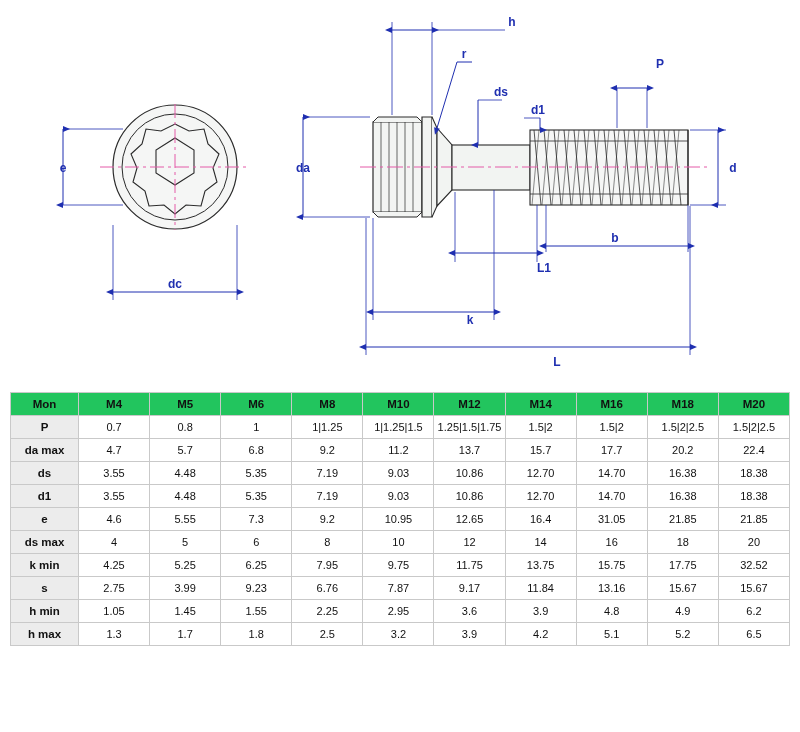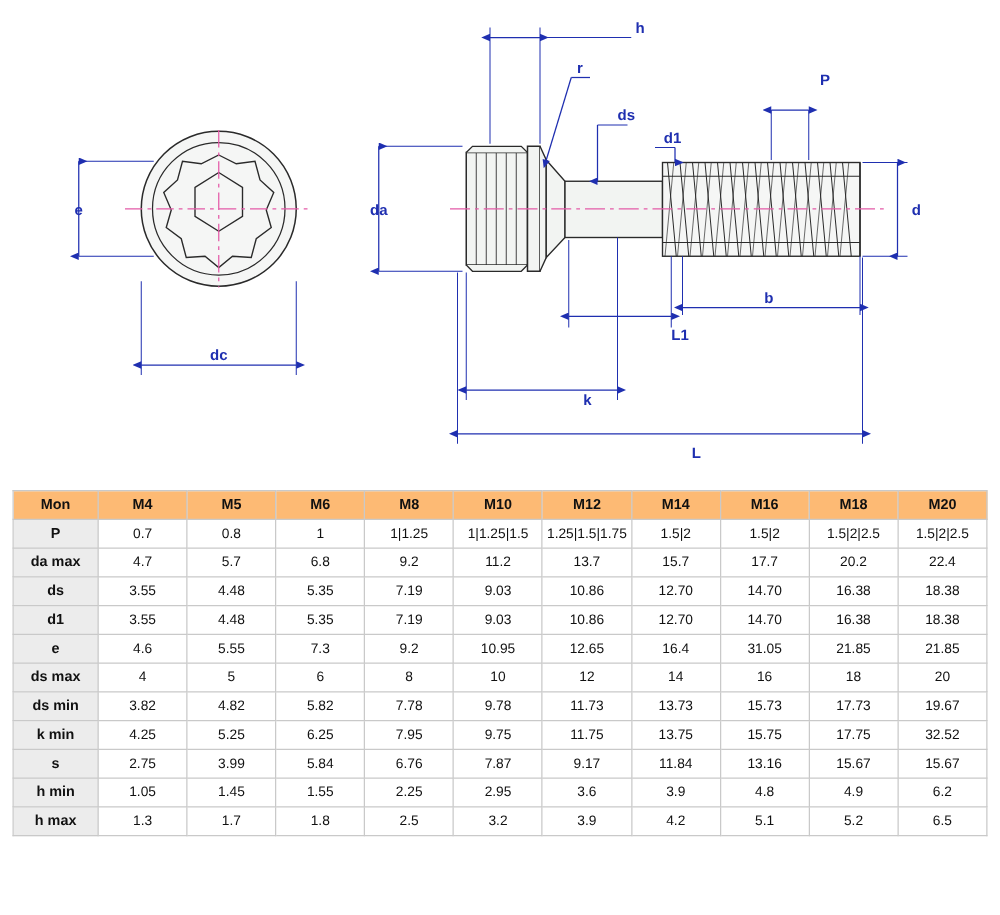--- a/index.html
+++ b/index.html
@@ -45,21 +45,21 @@
   table.spec th, table.spec td {
     border: 1px solid #c9c9c9;
     text-align: center;
     font-size: 11px;
     height: 22px;
     padding: 0 2px;
     color: #111;
     background: #ffffff;
   }
   table.spec thead th {
-    background: #fdba74;
+    background: #22c55e;
     font-weight: bold;
     font-size: 11.5px;
   }
   table.spec tbody th {
     background: #ececec;
     font-weight: bold;
     font-size: 11.5px;
   }
   table.spec col.first { width: 68px; }
 </style>
@@ -341,50 +341,37 @@
           <td>6</td>
           <td>8</td>
           <td>10</td>
           <td>12</td>
           <td>14</td>
           <td>16</td>
           <td>18</td>
           <td>20</td>
         </tr>
         <tr>
-          <th>ds min</th>
-          <td>3.82</td>
-          <td>4.82</td>
-          <td>5.82</td>
-          <td>7.78</td>
-          <td>9.78</td>
-          <td>11.73</td>
-          <td>13.73</td>
-          <td>15.73</td>
-          <td>17.73</td>
-          <td>19.67</td>
-        </tr>
-        <tr>
           <th>k min</th>
           <td>4.25</td>
           <td>5.25</td>
           <td>6.25</td>
           <td>7.95</td>
           <td>9.75</td>
           <td>11.75</td>
           <td>13.75</td>
           <td>15.75</td>
           <td>17.75</td>
           <td>32.52</td>
         </tr>
         <tr>
           <th>s</th>
           <td>2.75</td>
           <td>3.99</td>
-          <td>5.84</td>
+          <td>9.23</td>
           <td>6.76</td>
           <td>7.87</td>
           <td>9.17</td>
           <td>11.84</td>
           <td>13.16</td>
           <td>15.67</td>
           <td>15.67</td>
         </tr>
         <tr>
           <th>h min</th>

